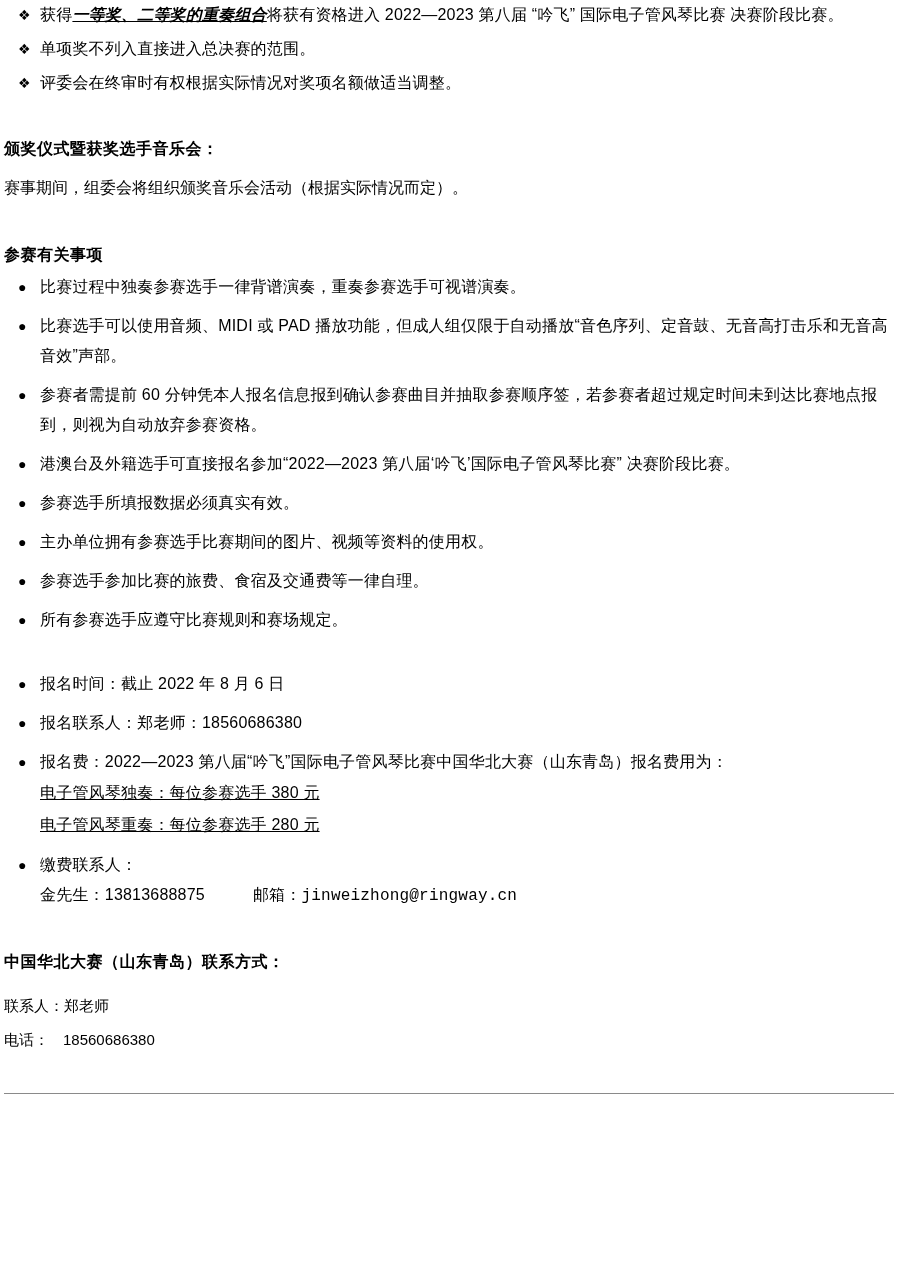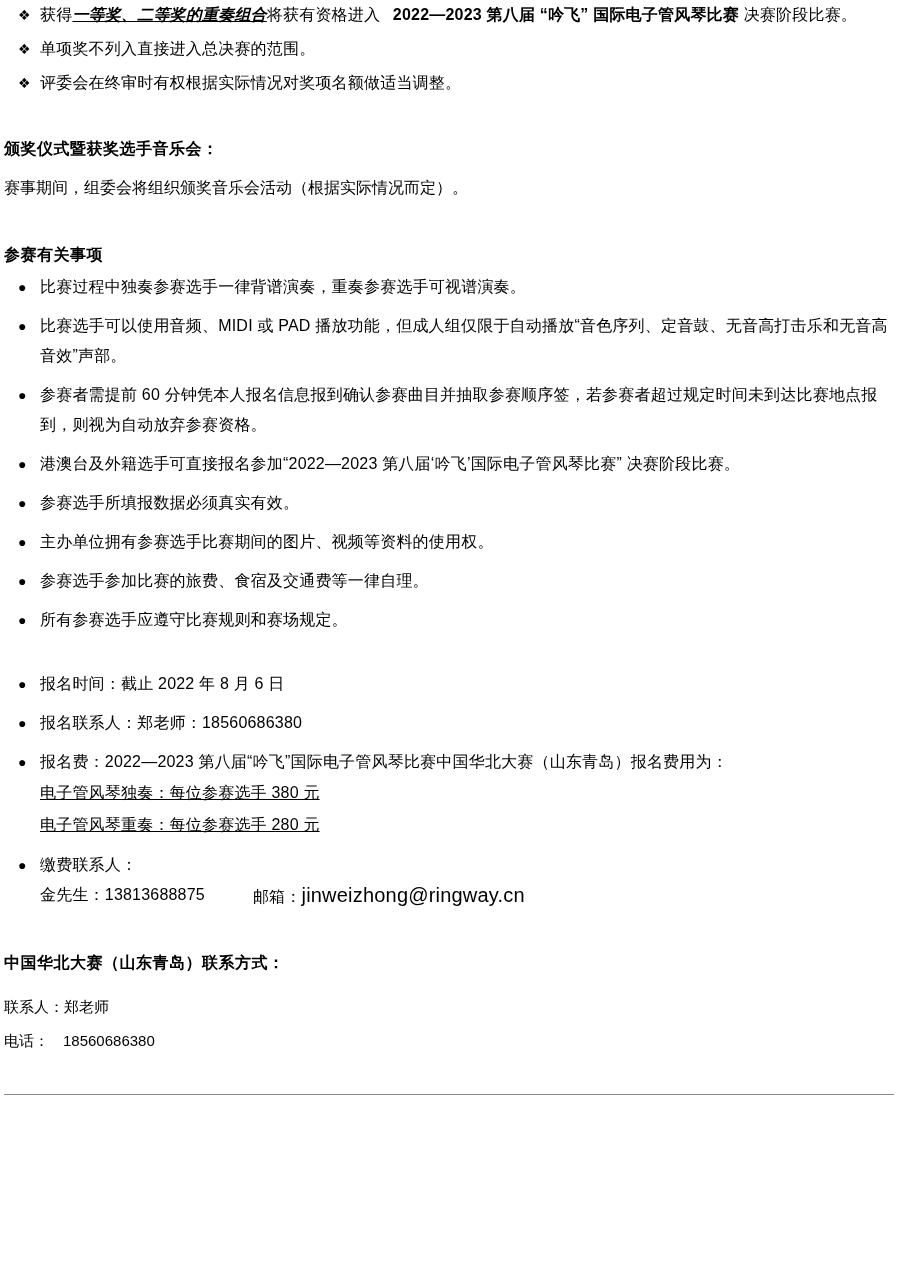--- a/index.html
+++ b/index.html
@@ -64,22 +64,21 @@
   }
   .sec-diamond .txt {
     padding-right: 10px;
   }
   .em-ul {
     font-style: italic;
     font-weight: bold;
     text-decoration: underline;
   }
   .bold {
-    font-weight: bold;
-    margin-left: 8px;
+    font-weight: normal;
   }
   
   h2.head {
     font-size: 16px;
     font-weight: bold;
     margin: 0;
     padding: 0;
     line-height: 34px;
     letter-spacing: 0.5px;
   }
@@ -101,22 +100,22 @@
   .sub-bold {
     font-weight: normal;
     text-decoration: underline;
     font-size: 16px;
     line-height: 32px;
   }
   .sub-line {
     margin-left: 0;
   }
   .mono {
-    font-family: Liberation Sans, sans-serif;
-    font-size: 20px;
+    font-family: Liberation Mono, monospace;
+    font-size: 16px;
   }
   .contact-line {
     font-size: 16px;
     line-height: 30px;
     display: flex;
     gap: 48px;
   }
   
   .contact-block {
     margin-top: 10px;

